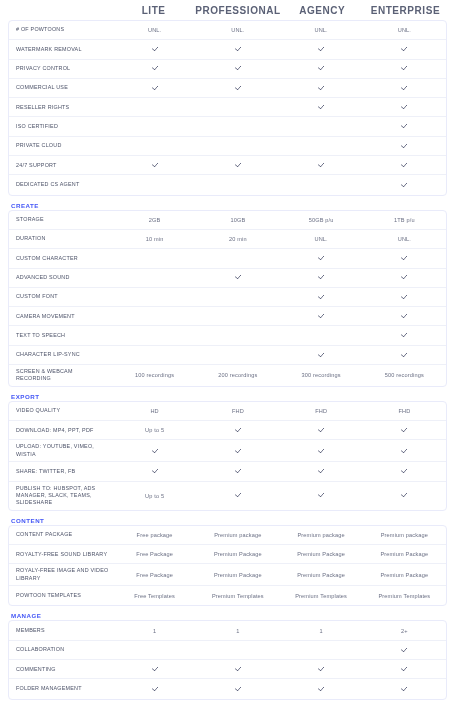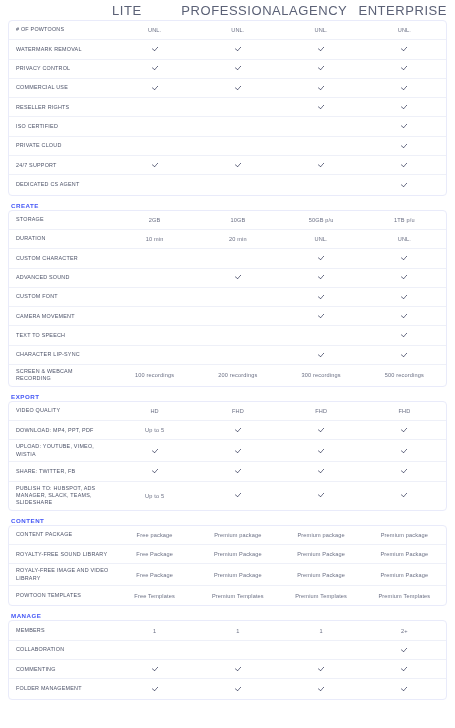--- a/index.html
+++ b/index.html
@@ -23,24 +23,25 @@
     align-items: center;
     height: 20px;
     padding: 0;
   }
   .plan-header .feat-col {
     width: 104px;
     flex: 0 0 104px;
   }
   .plan-header .plan-col {
     flex: 1 1 0;
-    font-size: 13px;
+    text-align: center;
+    font-size: 10px;
     letter-spacing: 0.55px;
     color: #5b6176;
-    font-weight: 400;
+    font-weight: 700;
     text-transform: uppercase;
   }
 
   
   .section-label {
     font-size: 6.2px;
     font-weight: 700;
     letter-spacing: 0.5px;
     color: #4356f6;
     text-transform: uppercase;

